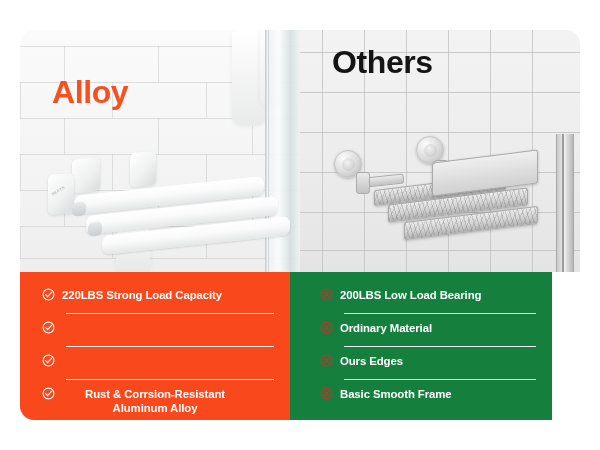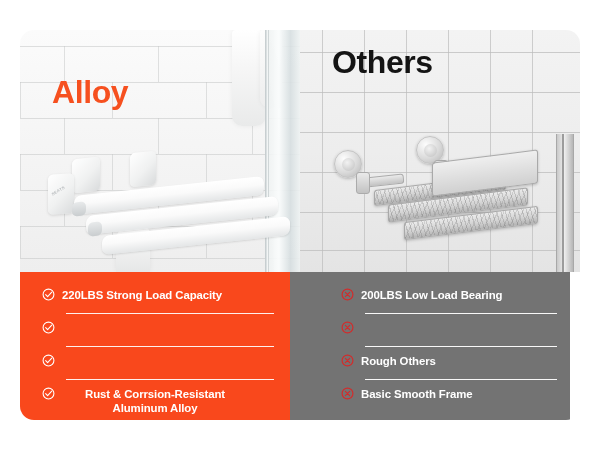--- a/index.html
+++ b/index.html
@@ -215,21 +215,21 @@
     height: 148px;
     display: flex;
   }
   .panel {
     width: 280px;
     height: 148px;
     box-sizing: border-box;
     padding: 14px 16px 10px 22px;
   }
   .panel-ours   { background: #f9481c; }
-  .panel-others { background: #737373; padding-left: 51px; }
+  .panel-others { background: #15803d; padding-left: 30px; }
 
   .feature {
     display: flex;
     align-items: flex-start;
     gap: 7px;
     min-height: 22px;
   }
   .feature-text {
     color: #ffffff;
     font-size: 11.4px;
@@ -405,31 +405,32 @@
         </div>
         <div class="sep"></div>
 
         <div class="feature">
           <span class="ico">
             <svg viewBox="0 0 24 24" fill="none">
               <circle cx="12" cy="12" r="10" stroke="#d32b2b" stroke-width="2.2"></circle>
               <path d="M8 8 L16 16 M16 8 L8 16" stroke="#d32b2b" stroke-width="2.2" stroke-linecap="round"></path>
             </svg>
           </span>
+          <span class="feature-text">Ordinary Material</span>
         </div>
         <div class="sep"></div>
 
         <div class="feature">
           <span class="ico">
             <svg viewBox="0 0 24 24" fill="none">
               <circle cx="12" cy="12" r="10" stroke="#d32b2b" stroke-width="2.2"></circle>
               <path d="M8 8 L16 16 M16 8 L8 16" stroke="#d32b2b" stroke-width="2.2" stroke-linecap="round"></path>
             </svg>
           </span>
-          <span class="feature-text">Rough Others</span>
+          <span class="feature-text">Ours Edges</span>
         </div>
         <div class="sep"></div>
 
         <div class="feature">
           <span class="ico">
             <svg viewBox="0 0 24 24" fill="none">
               <circle cx="12" cy="12" r="10" stroke="#d32b2b" stroke-width="2.2"></circle>
               <path d="M8 8 L16 16 M16 8 L8 16" stroke="#d32b2b" stroke-width="2.2" stroke-linecap="round"></path>
             </svg>
           </span>

